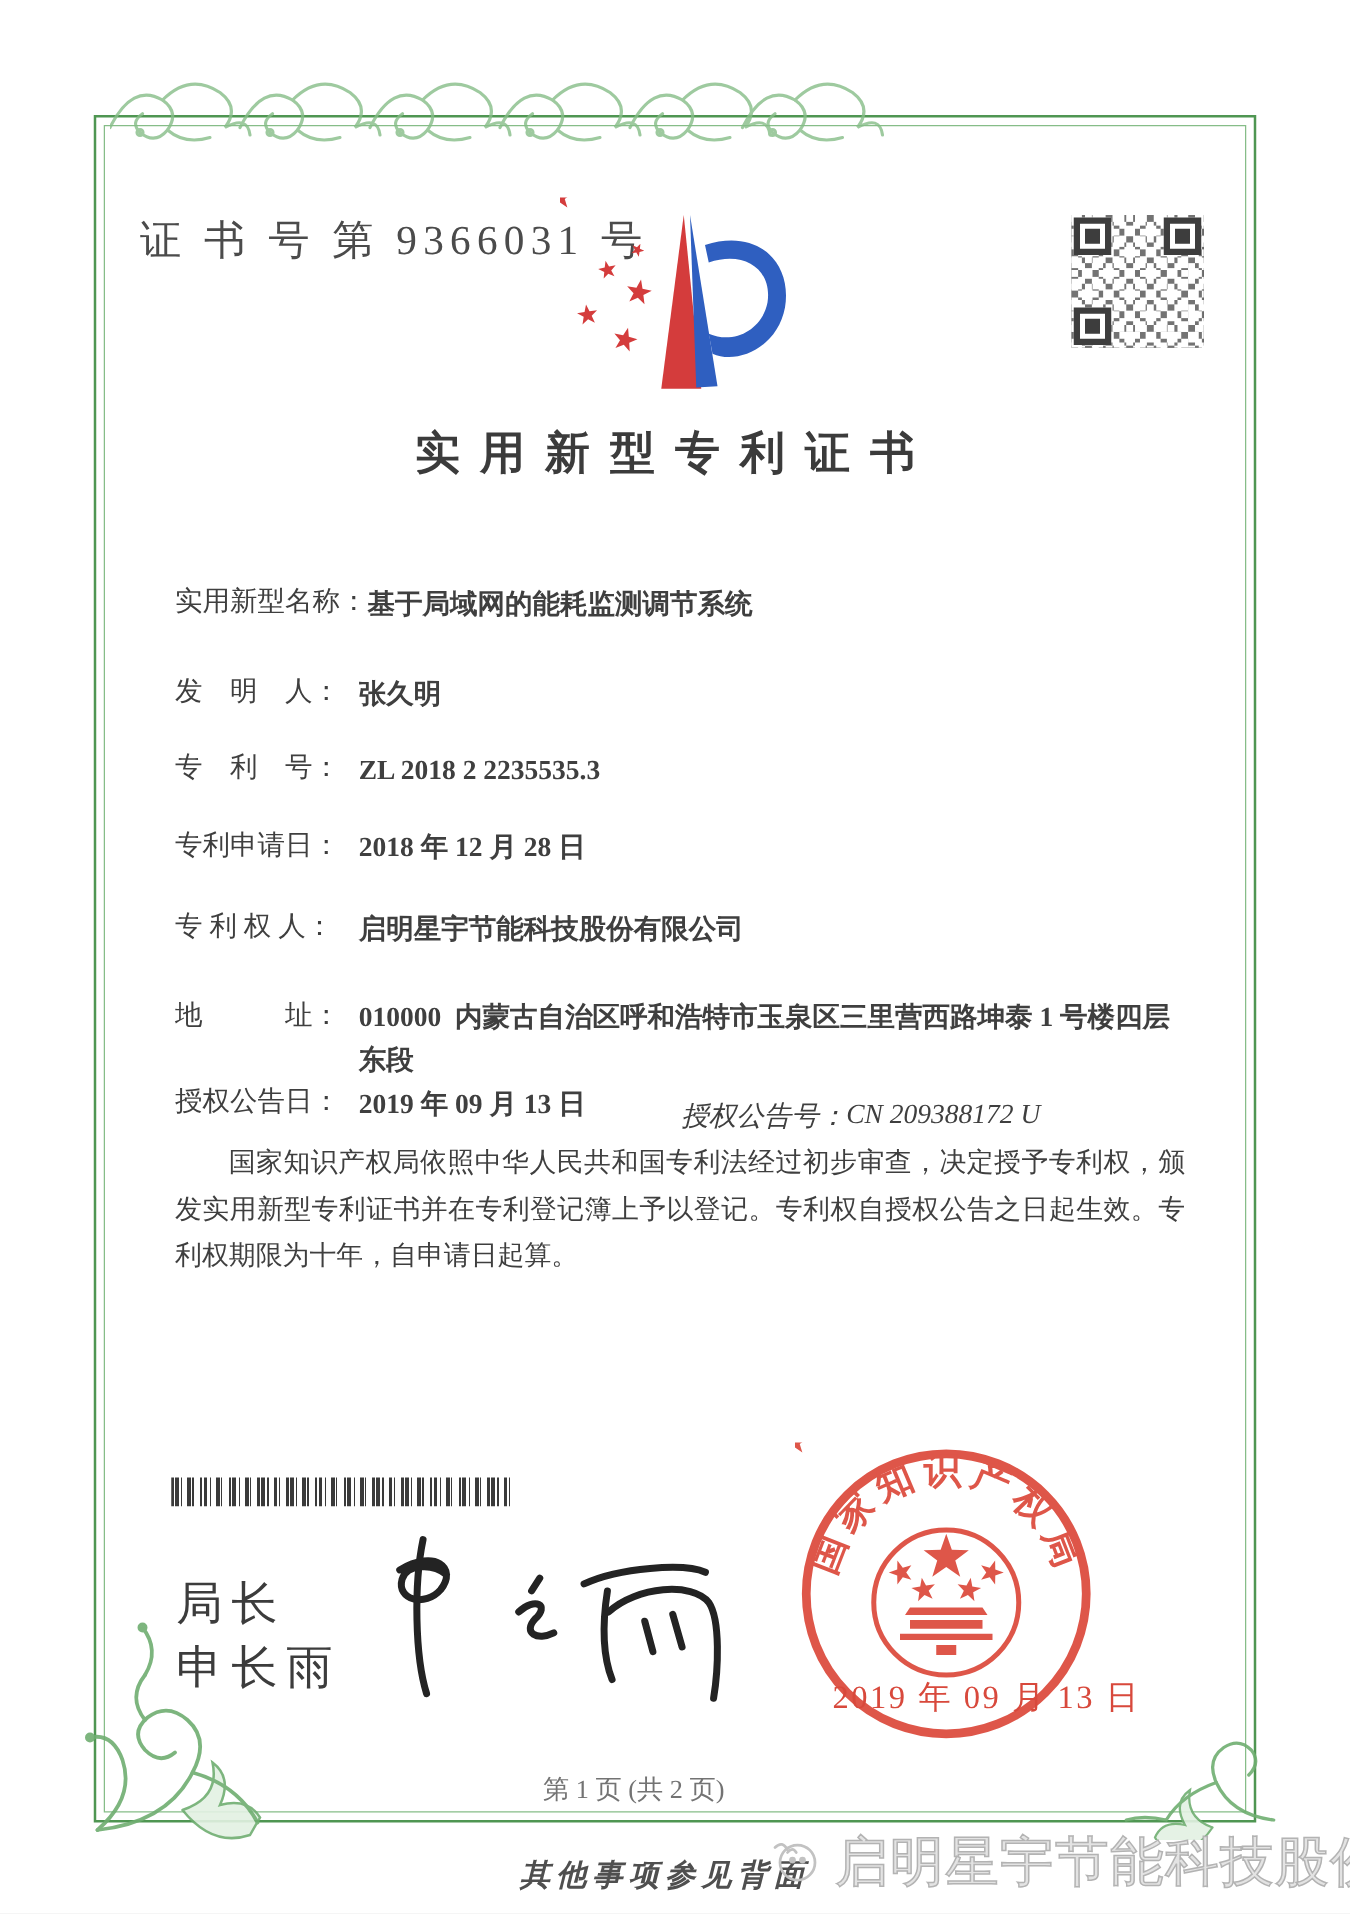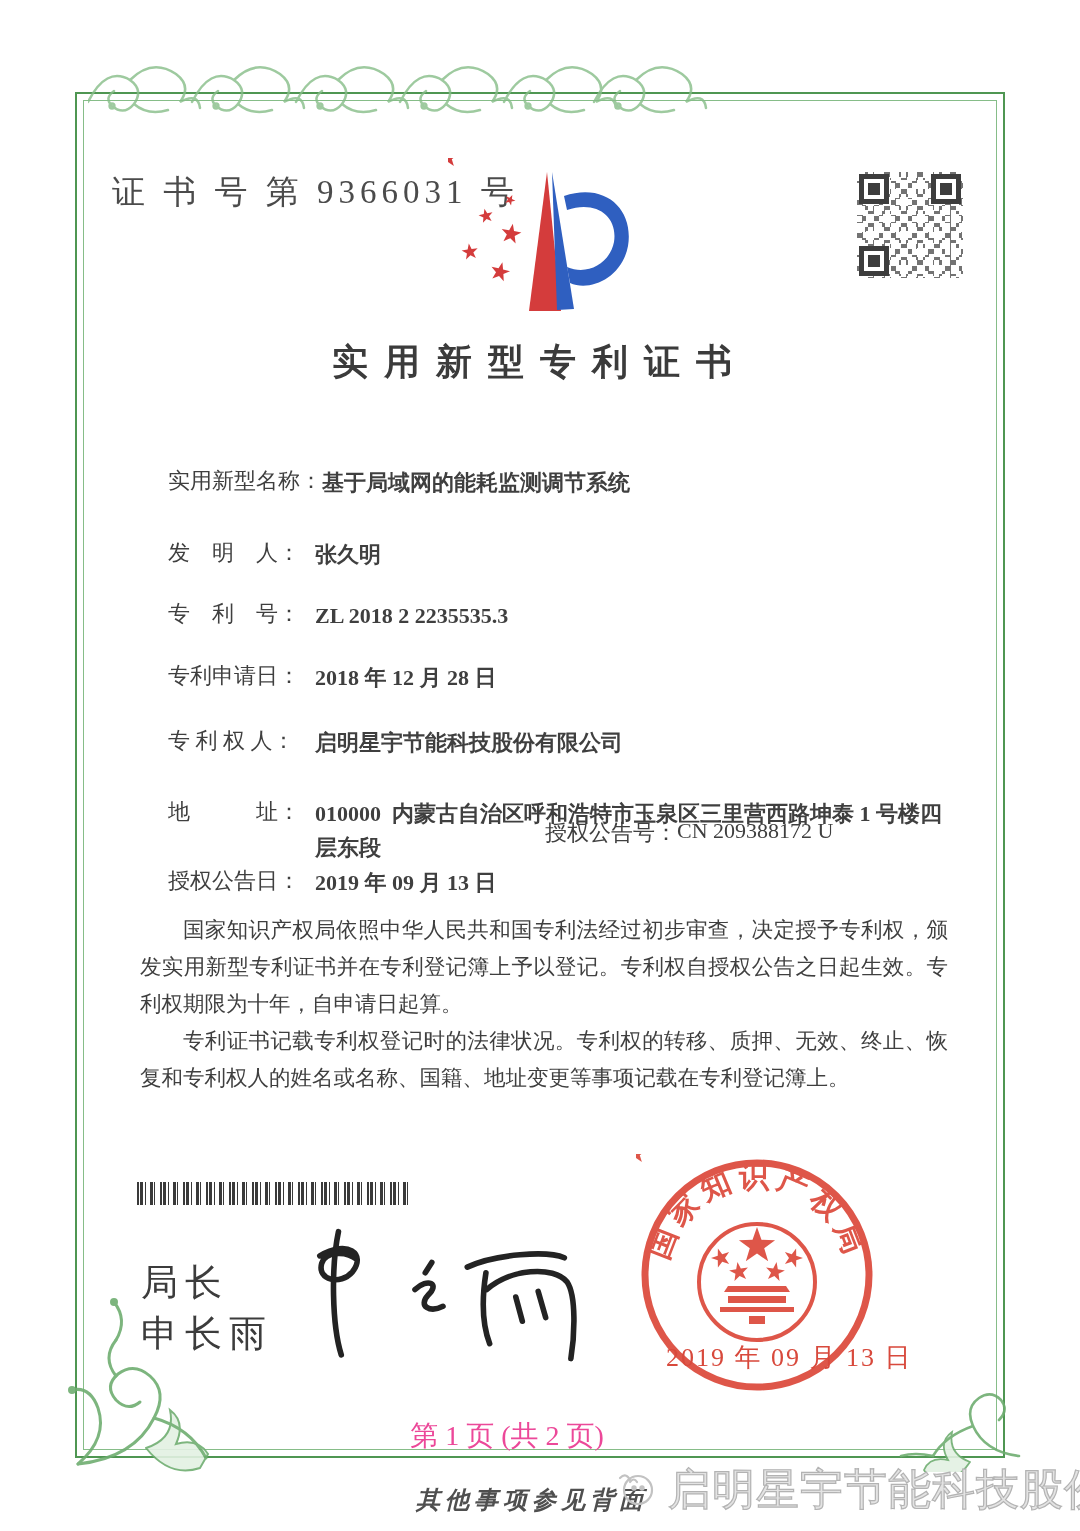--- a/index.html
+++ b/index.html
@@ -19,44 +19,44 @@
        conic-gradient(#424242 0.25turn,#fff 0 0.5turn,#424242 0 0.75turn,#fff 0);
        background-size:11px 11px,17px 17px;background-blend-mode:screen;}
   .qr .finder{position:absolute;width:20px;height:20px;border:5px solid #3d3d3d;background:#fff;}
   .qr .finder::after{content:"";position:absolute;left:4px;top:4px;width:12px;height:12px;background:#3d3d3d;}
   .qr .f-tl{left:2px;top:2px}.qr .f-tr{right:2px;top:2px}.qr .f-bl{left:2px;bottom:2px}
   .title{position:absolute;left:0;top:338px;width:1080px;text-align:center;
          font-size:36px;font-weight:700;letter-spacing:16px;color:#3b3b3b;}
   
   .fields{position:absolute;left:140px;top:0;width:810px;font-size:22px;}
   .frow{position:absolute;display:flex;align-items:flex-start;width:810px;}
-  .frow .lab{flex:0 0 147px;white-space:nowrap;margin-left:28px;}
+  .frow .lab{flex:0 0 147px;white-space:nowrap;}
   .frow .val{white-space:pre-wrap;line-height:34px;font-weight:bold;}
   .r1{top:466px}.r2{top:538px}.r3{top:599px}.r4{top:661px}.r5{top:726px}
   .r6{top:797px}.r6 .val{width:680px;}
   .r7{top:866px}
-  .grant-no{position:absolute;left:405px;top:818px;display:flex;}
+  .grant-no{position:absolute;left:405px;top:878px;display:flex;font-style:italic;}
   
   .body-text{position:absolute;left:140px;top:912px;width:808px;font-size:21.5px;
              line-height:37px;text-align:justify;}
   .body-text p{margin:0;text-indent:2em;}
   
   .barcode{position:absolute;left:137px;top:1182px;width:272px;height:23px;background:
     repeating-linear-gradient(90deg,#3a3a3a 0 2px,#fff 2px 3px,#3a3a3a 3px 6px,#fff 6px 8px,
     #3a3a3a 8px 9px,#fff 9px 13px,#3a3a3a 13px 16px,#fff 16px 17px,#3a3a3a 17px 18px,#fff 18px 23px);}
   .signer{position:absolute;left:141px;font-family:"Liberation Sans",sans-serif;
           font-size:37px;letter-spacing:7px;color:#3c3c3c;}
   .signer.t1{top:1258px}.signer.t2{top:1309px}
   .signature{position:absolute;left:303px;top:1222px;}
   
   .seal{position:absolute;left:636px;top:1154px;opacity:.93;}
   .seal-date{position:absolute;left:666px;top:1340px;color:#d8493c;font-size:26px;
              letter-spacing:2px;white-space:nowrap;}
   
-  .page-num{position:absolute;left:0;top:1417px;width:1014px;text-align:center;font-size:28px;color:#ec4899;}
+  .page-num{position:absolute;left:0;top:1417px;width:1014px;text-align:center;font-size:21px;color:#737373;}
   .back-note{position:absolute;left:416px;top:1484px;font-size:24px;font-style:italic;
              font-weight:700;letter-spacing:5px;color:#4f4f4f;}
   .watermark{position:absolute;left:668px;top:1461px;font-size:43px;letter-spacing:1px;
              font-family:"Liberation Sans",sans-serif;color:#e3e3e3;
              -webkit-text-stroke:1.2px #b3b3b3;white-space:nowrap;}
   .wm-logo{position:absolute;left:614px;top:1468px;width:44px;height:40px;}
 </style>
 </head>
 <body>
 
@@ -161,21 +161,20 @@
       <span class="val">2019 年 09 月 13 日</span>
     </div>
     <div class="grant-no">
       <span class="lab">授权公告号：</span>
       <span class="val">CN 209388172 U</span>
     </div>
   </div>
 
   <div class="body-text">
     <p>国家知识产权局依照中华人民共和国专利法经过初步审查，决定授予专利权，颁发实用新型专利证书并在专利登记簿上予以登记。专利权自授权公告之日起生效。专利权期限为十年，自申请日起算。</p>
-    <p>专利证书记载专利权登记时的法律状况。专利权的转移、质押、无效、终止、恢复和专利权人的姓名或名称、国籍、地址变更等事项记载在专利登记簿上。</p>
   </div>
 
   <div class="barcode"></div>
 
   <div class="signer t1">局长</div>
   <div class="signer t2">申长雨</div>
 
   <svg class="signature" width="280" height="150" viewBox="0 0 300 160">
     <g fill="none" stroke="#232323" stroke-width="6" stroke-linecap="round">
       <path d="M38,10 C30,48 31,110 41,142"></path>

